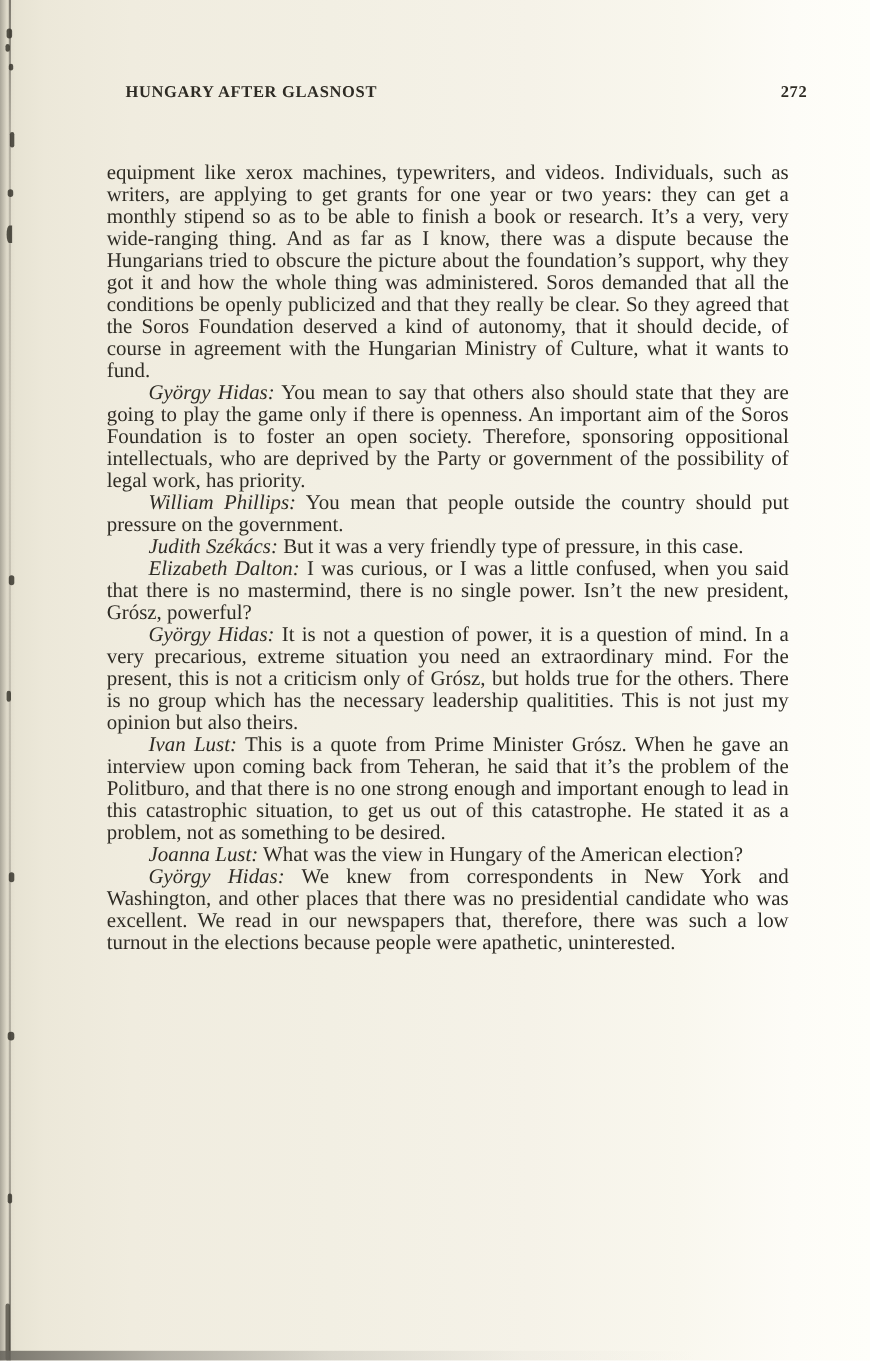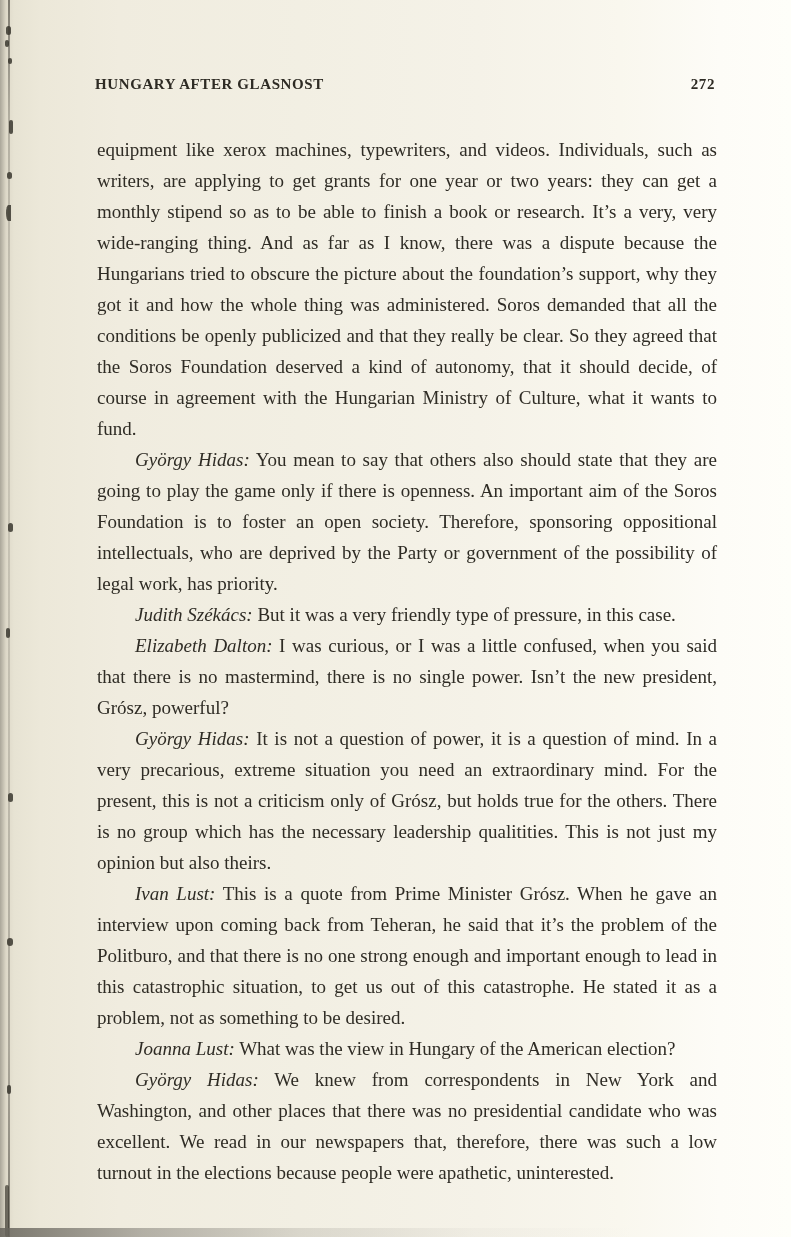--- a/index.html
+++ b/index.html
@@ -23,28 +23,28 @@
   }
   .nick{position:absolute;background:#3a372f;border-radius:3px;opacity:.85;}
   .bottom-band{
     position:absolute;left:0;bottom:0;width:100%;height:9px;
     background:linear-gradient(90deg,
       rgba(102,99,91,.85) 0%, rgba(128,125,117,.55) 18%,
       rgba(160,157,148,.30) 38%, rgba(200,198,190,.12) 60%,
       rgba(230,228,220,0) 80%);
   }
   .running-head{
-    position:absolute;top:76px;left:95px;width:620px;
+    position:absolute;top:76px;left:114px;width:620px;
     display:flex;justify-content:space-between;align-items:baseline;
     font-size:15px;font-weight:600;letter-spacing:.6px;color:#2e2b24;
   }
   .running-head .head-title{font-variant:normal;}
   .text-block{
-    position:absolute;top:134px;left:97px;width:620px;
-    font-size:19px;line-height:31px;color:#2f2c25;
+    position:absolute;top:148px;left:97px;width:620px;
+    font-size:19px;line-height:20px;color:#2f2c25;
     text-align:justify;
   }
   .text-block p{margin:0;padding:0;}
   .text-block i{font-style:italic;margin-left:38px;}
 </style>
 </head>
 <body>
 
 <div class="scan-page">
 
@@ -64,20 +64,21 @@
   <div class="bottom-band"></div>
 
   <div class="running-head">
     <span class="head-title">HUNGARY AFTER GLASNOST</span>
     <span class="head-page">272</span>
   </div>
 
   <div class="text-block">
       <p>equipment like xerox machines, typewriters, and videos. Individuals, such as writers, are applying to get grants for one year or two years: they can get a monthly stipend so as to be able to finish a book or research. It’s a very, very wide-ranging thing. And as far as I know, there was a dispute because the Hungarians tried to obscure the picture about the foundation’s support, why they got it and how the whole thing was administered. Soros demanded that all the conditions be openly publicized and that they really be clear. So they agreed that the Soros Foundation deserved a kind of autonomy, that it should decide, of course in agreement with the Hungarian Ministry of Culture, what it wants to fund.</p>
       <p><i>György Hidas:</i> You mean to say that others also should state that they are going to play the game only if there is openness. An important aim of the Soros Foundation is to foster an open society. Therefore, sponsoring oppositional intellectuals, who are deprived by the Party or government of the possibility of legal work, has priority.</p>
+      <p><i>William Phillips:</i> You mean that people outside the country should put pressure on the government.</p>
       <p><i>Judith Székács:</i> But it was a very friendly type of pressure, in this case.</p>
       <p><i>Elizabeth Dalton:</i> I was curious, or I was a little confused, when you said that there is no mastermind, there is no single power. Isn’t the new president, Grósz, powerful?</p>
       <p><i>György Hidas:</i> It is not a question of power, it is a question of mind. In a very precarious, extreme situation you need an extraordinary mind. For the present, this is not a criticism only of Grósz, but holds true for the others. There is no group which has the necessary leadership qualitities. This is not just my opinion but also theirs.</p>
       <p><i>Ivan Lust:</i> This is a quote from Prime Minister Grósz. When he gave an interview upon coming back from Teheran, he said that it’s the problem of the Politburo, and that there is no one strong enough and important enough to lead in this catastrophic situation, to get us out of this catastrophe. He stated it as a problem, not as something to be desired.</p>
       <p><i>Joanna Lust:</i> What was the view in Hungary of the American election?</p>
       <p><i>György Hidas:</i> We knew from correspondents in New York and Washington, and other places that there was no presidential candidate who was excellent. We read in our newspapers that, therefore, there was such a low turnout in the elections because people were apathetic, uninterested.</p>
     </div>
 
 </div>
 

